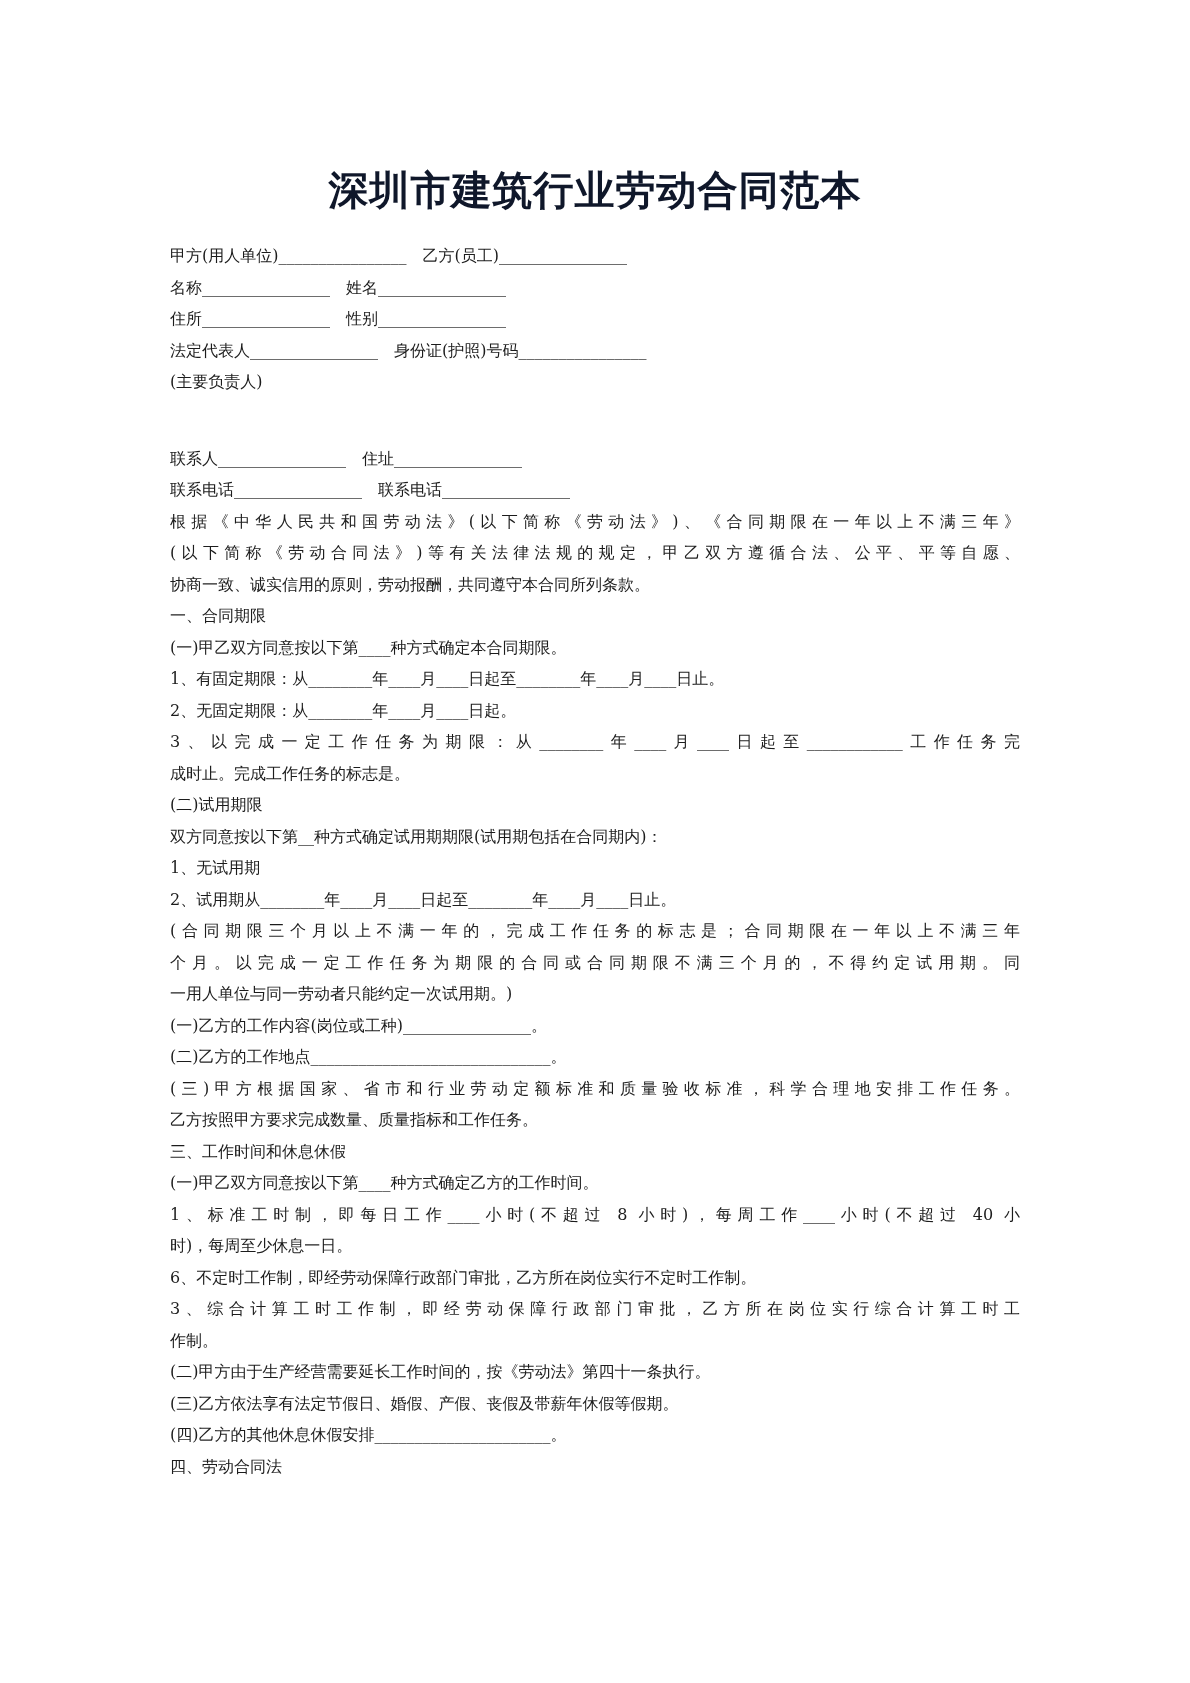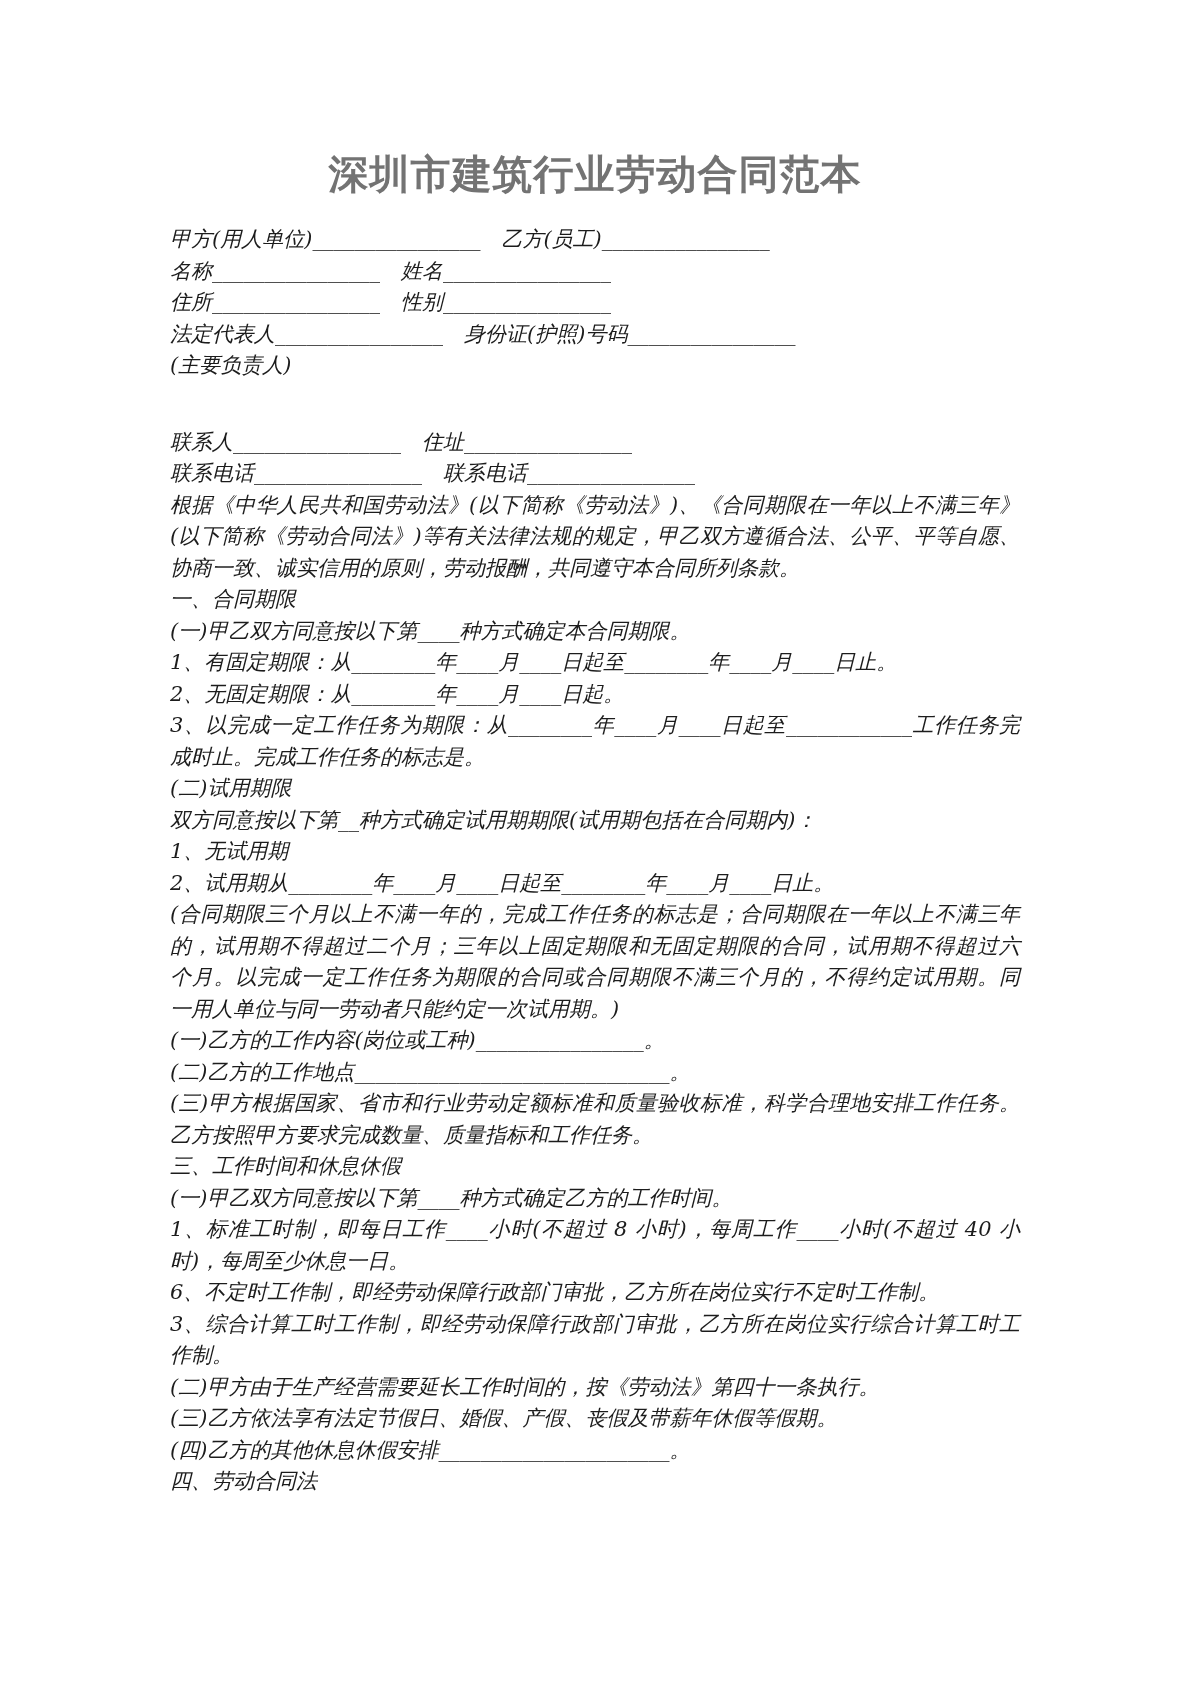--- a/index.html
+++ b/index.html
@@ -15,36 +15,35 @@
     color: #1c1c1c;
   }
   .page {
     box-sizing: border-box;
     width: 1190px;
     height: 1683px;
     padding: 150px 170px 0 170px;
     background: #ffffff;
   }
   .doc-title {
-    margin: 0 0 26px 0;
+    margin: 16px 0 26px 0;
     font-size: 40px;
     line-height: 48px;
     font-weight: bold;
     text-align: center;
-    color: #737373;
+    color: #0f172a;
     letter-spacing: 1px;
   }
   .line {
     width: 850px;
-    font-size: 21px;
+    font-size: 16px;
     line-height: 31.5px;
     min-height: 31.5px;
     white-space: pre-wrap;
     word-break: break-all;
-    font-style: italic;
   }
   
   .fill {
     text-align: justify;
     text-align-last: justify;
   }
   .gap {
     height: 45px;
   }
 </style>
@@ -71,21 +70,20 @@
   <div class="line">(一)甲乙双方同意按以下第____种方式确定本合同期限。</div>
   <div class="line">1、有固定期限：从________年____月____日起至________年____月____日止。</div>
   <div class="line">2、无固定期限：从________年____月____日起。</div>
   <div class="line fill">3、以完成一定工作任务为期限：从________年____月____日起至____________工作任务完</div>
   <div class="line">成时止。完成工作任务的标志是。</div>
   <div class="line">(二)试用期限</div>
   <div class="line">双方同意按以下第__种方式确定试用期期限(试用期包括在合同期内)：</div>
   <div class="line">1、无试用期</div>
   <div class="line">2、试用期从________年____月____日起至________年____月____日止。</div>
   <div class="line fill">(合同期限三个月以上不满一年的，完成工作任务的标志是；合同期限在一年以上不满三年</div>
-  <div class="line fill">的，试用期不得超过二个月；三年以上固定期限和无固定期限的合同，试用期不得超过六</div>
   <div class="line fill">个月。以完成一定工作任务为期限的合同或合同期限不满三个月的，不得约定试用期。同</div>
   <div class="line">一用人单位与同一劳动者只能约定一次试用期。)</div>
   <div class="line">(一)乙方的工作内容(岗位或工种)________________。</div>
   <div class="line">(二)乙方的工作地点______________________________。</div>
   <div class="line fill">(三)甲方根据国家、省市和行业劳动定额标准和质量验收标准，科学合理地安排工作任务。</div>
   <div class="line">乙方按照甲方要求完成数量、质量指标和工作任务。</div>
   <div class="line">三、工作时间和休息休假</div>
   <div class="line">(一)甲乙双方同意按以下第____种方式确定乙方的工作时间。</div>
   <div class="line fill">1、标准工时制，即每日工作____小时(不超过 8 小时)，每周工作____小时(不超过 40 小</div>
   <div class="line">时)，每周至少休息一日。</div>

